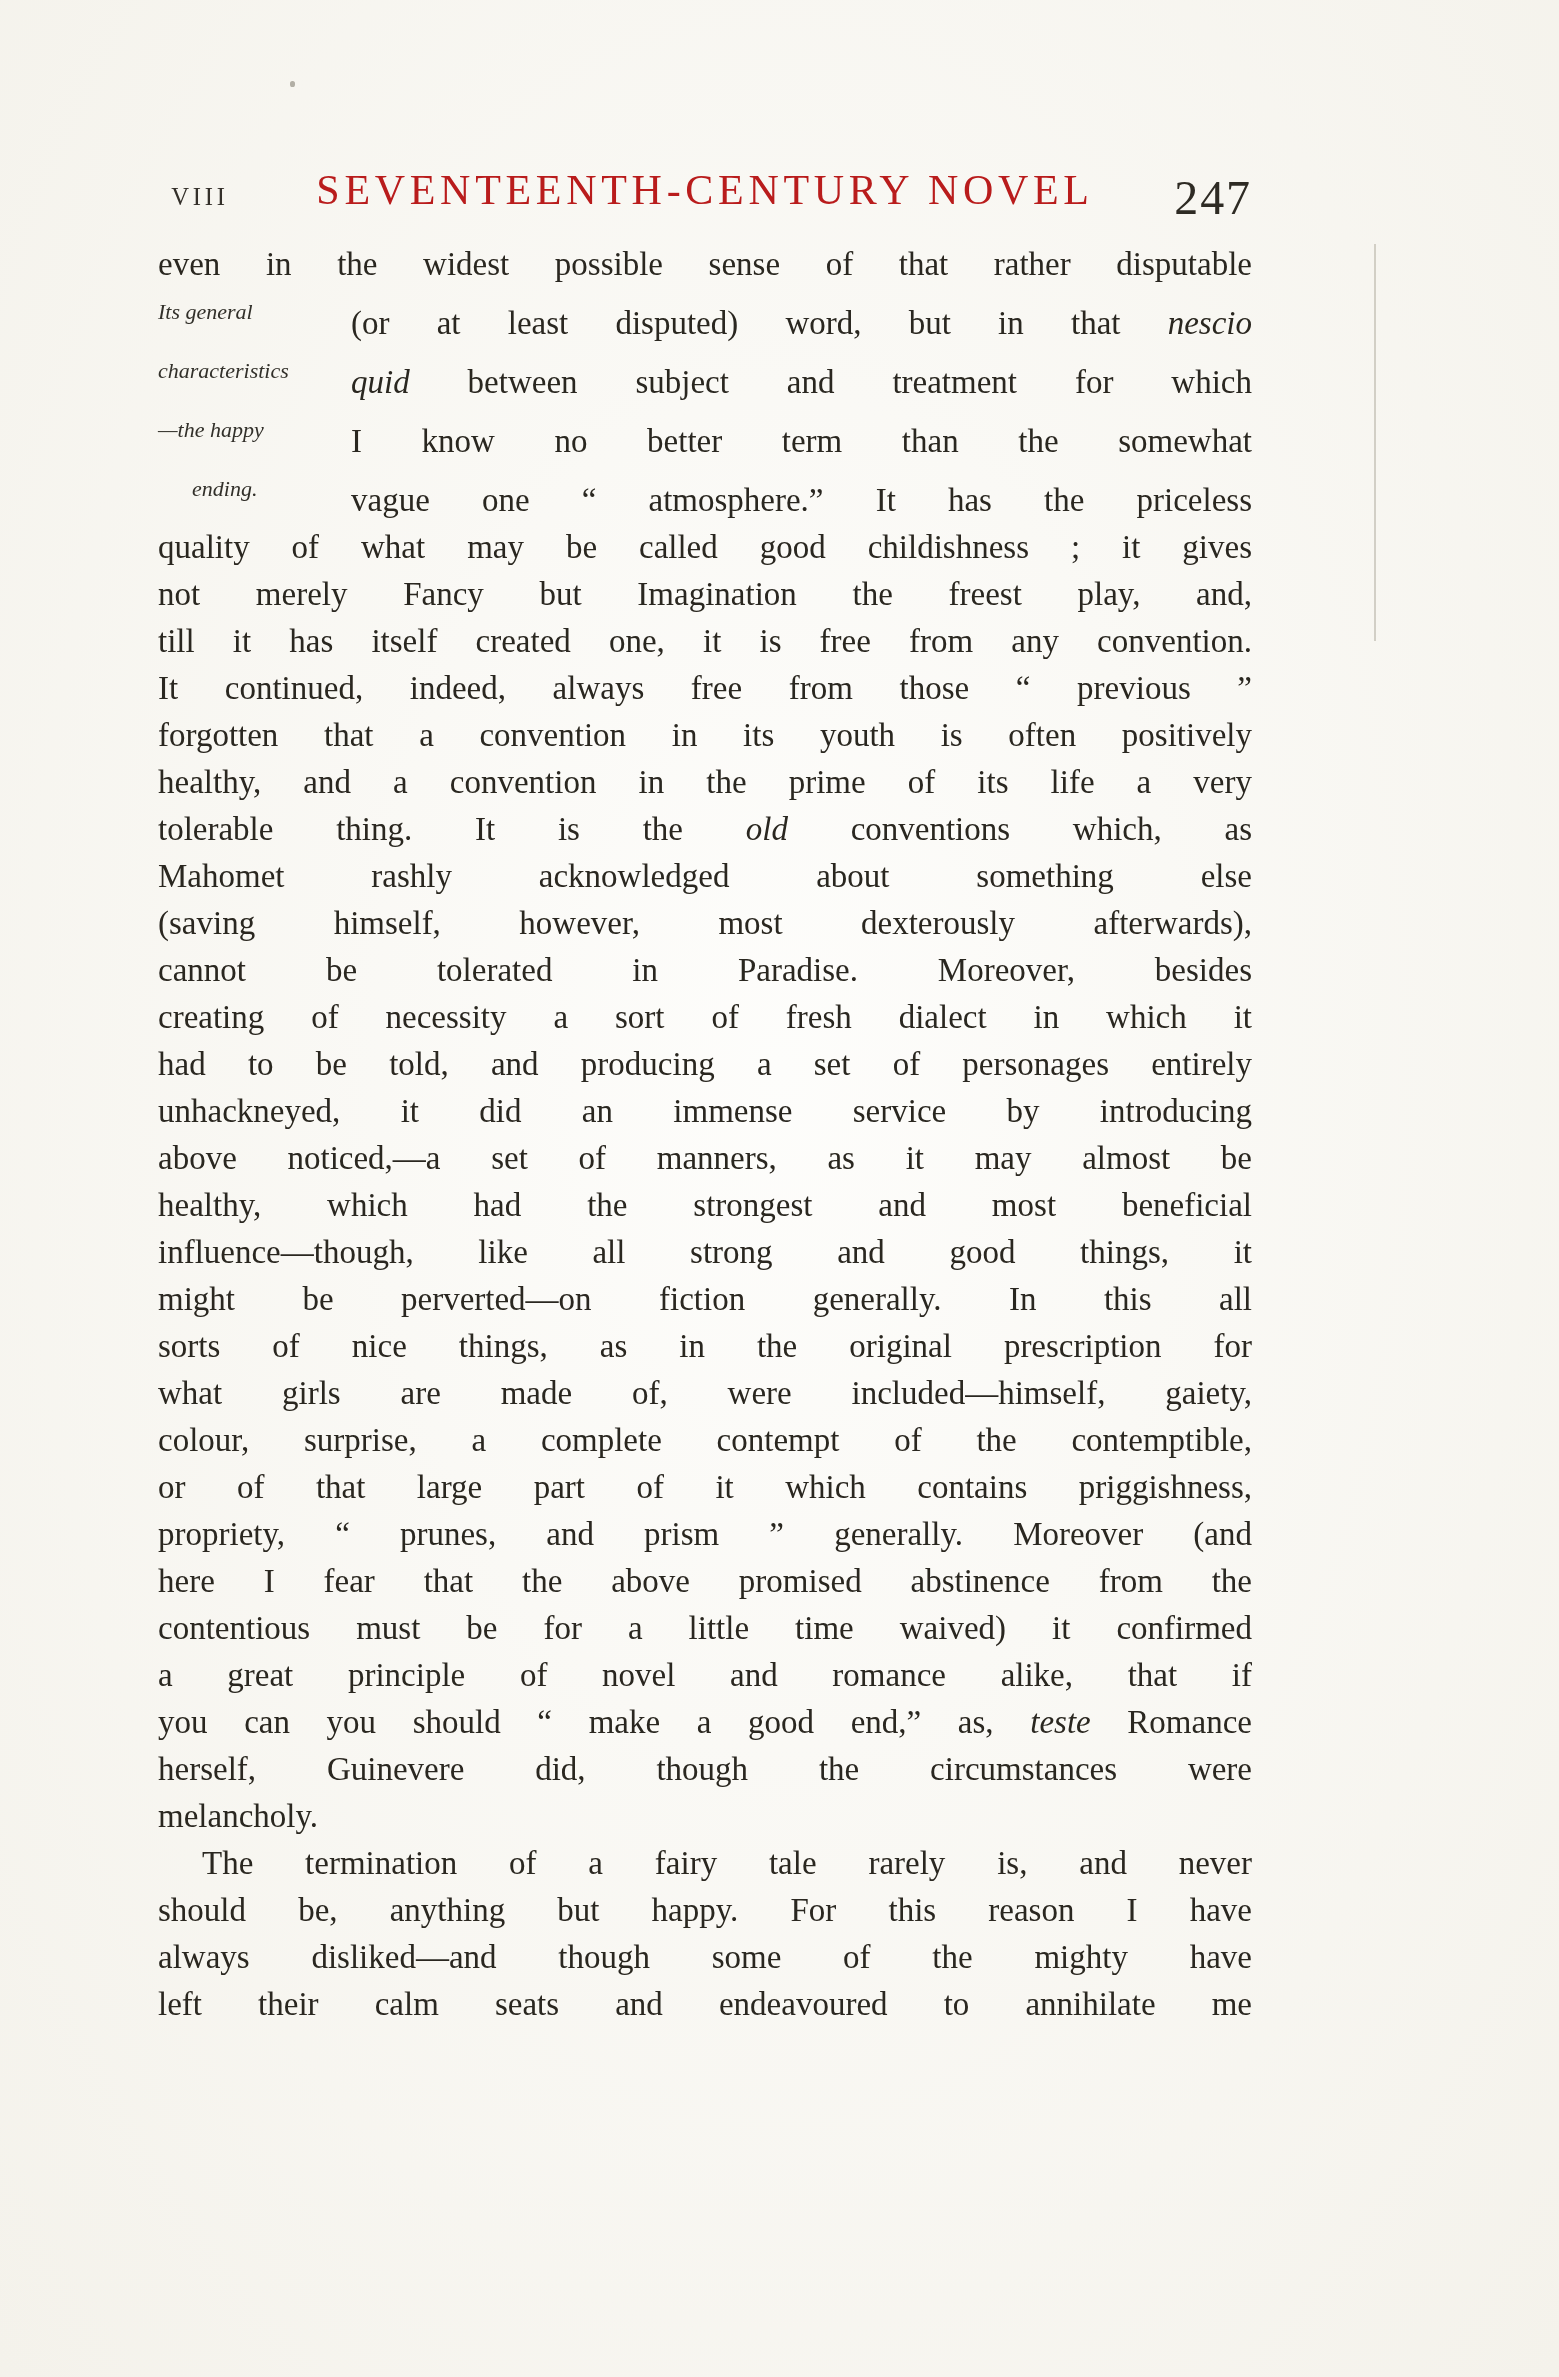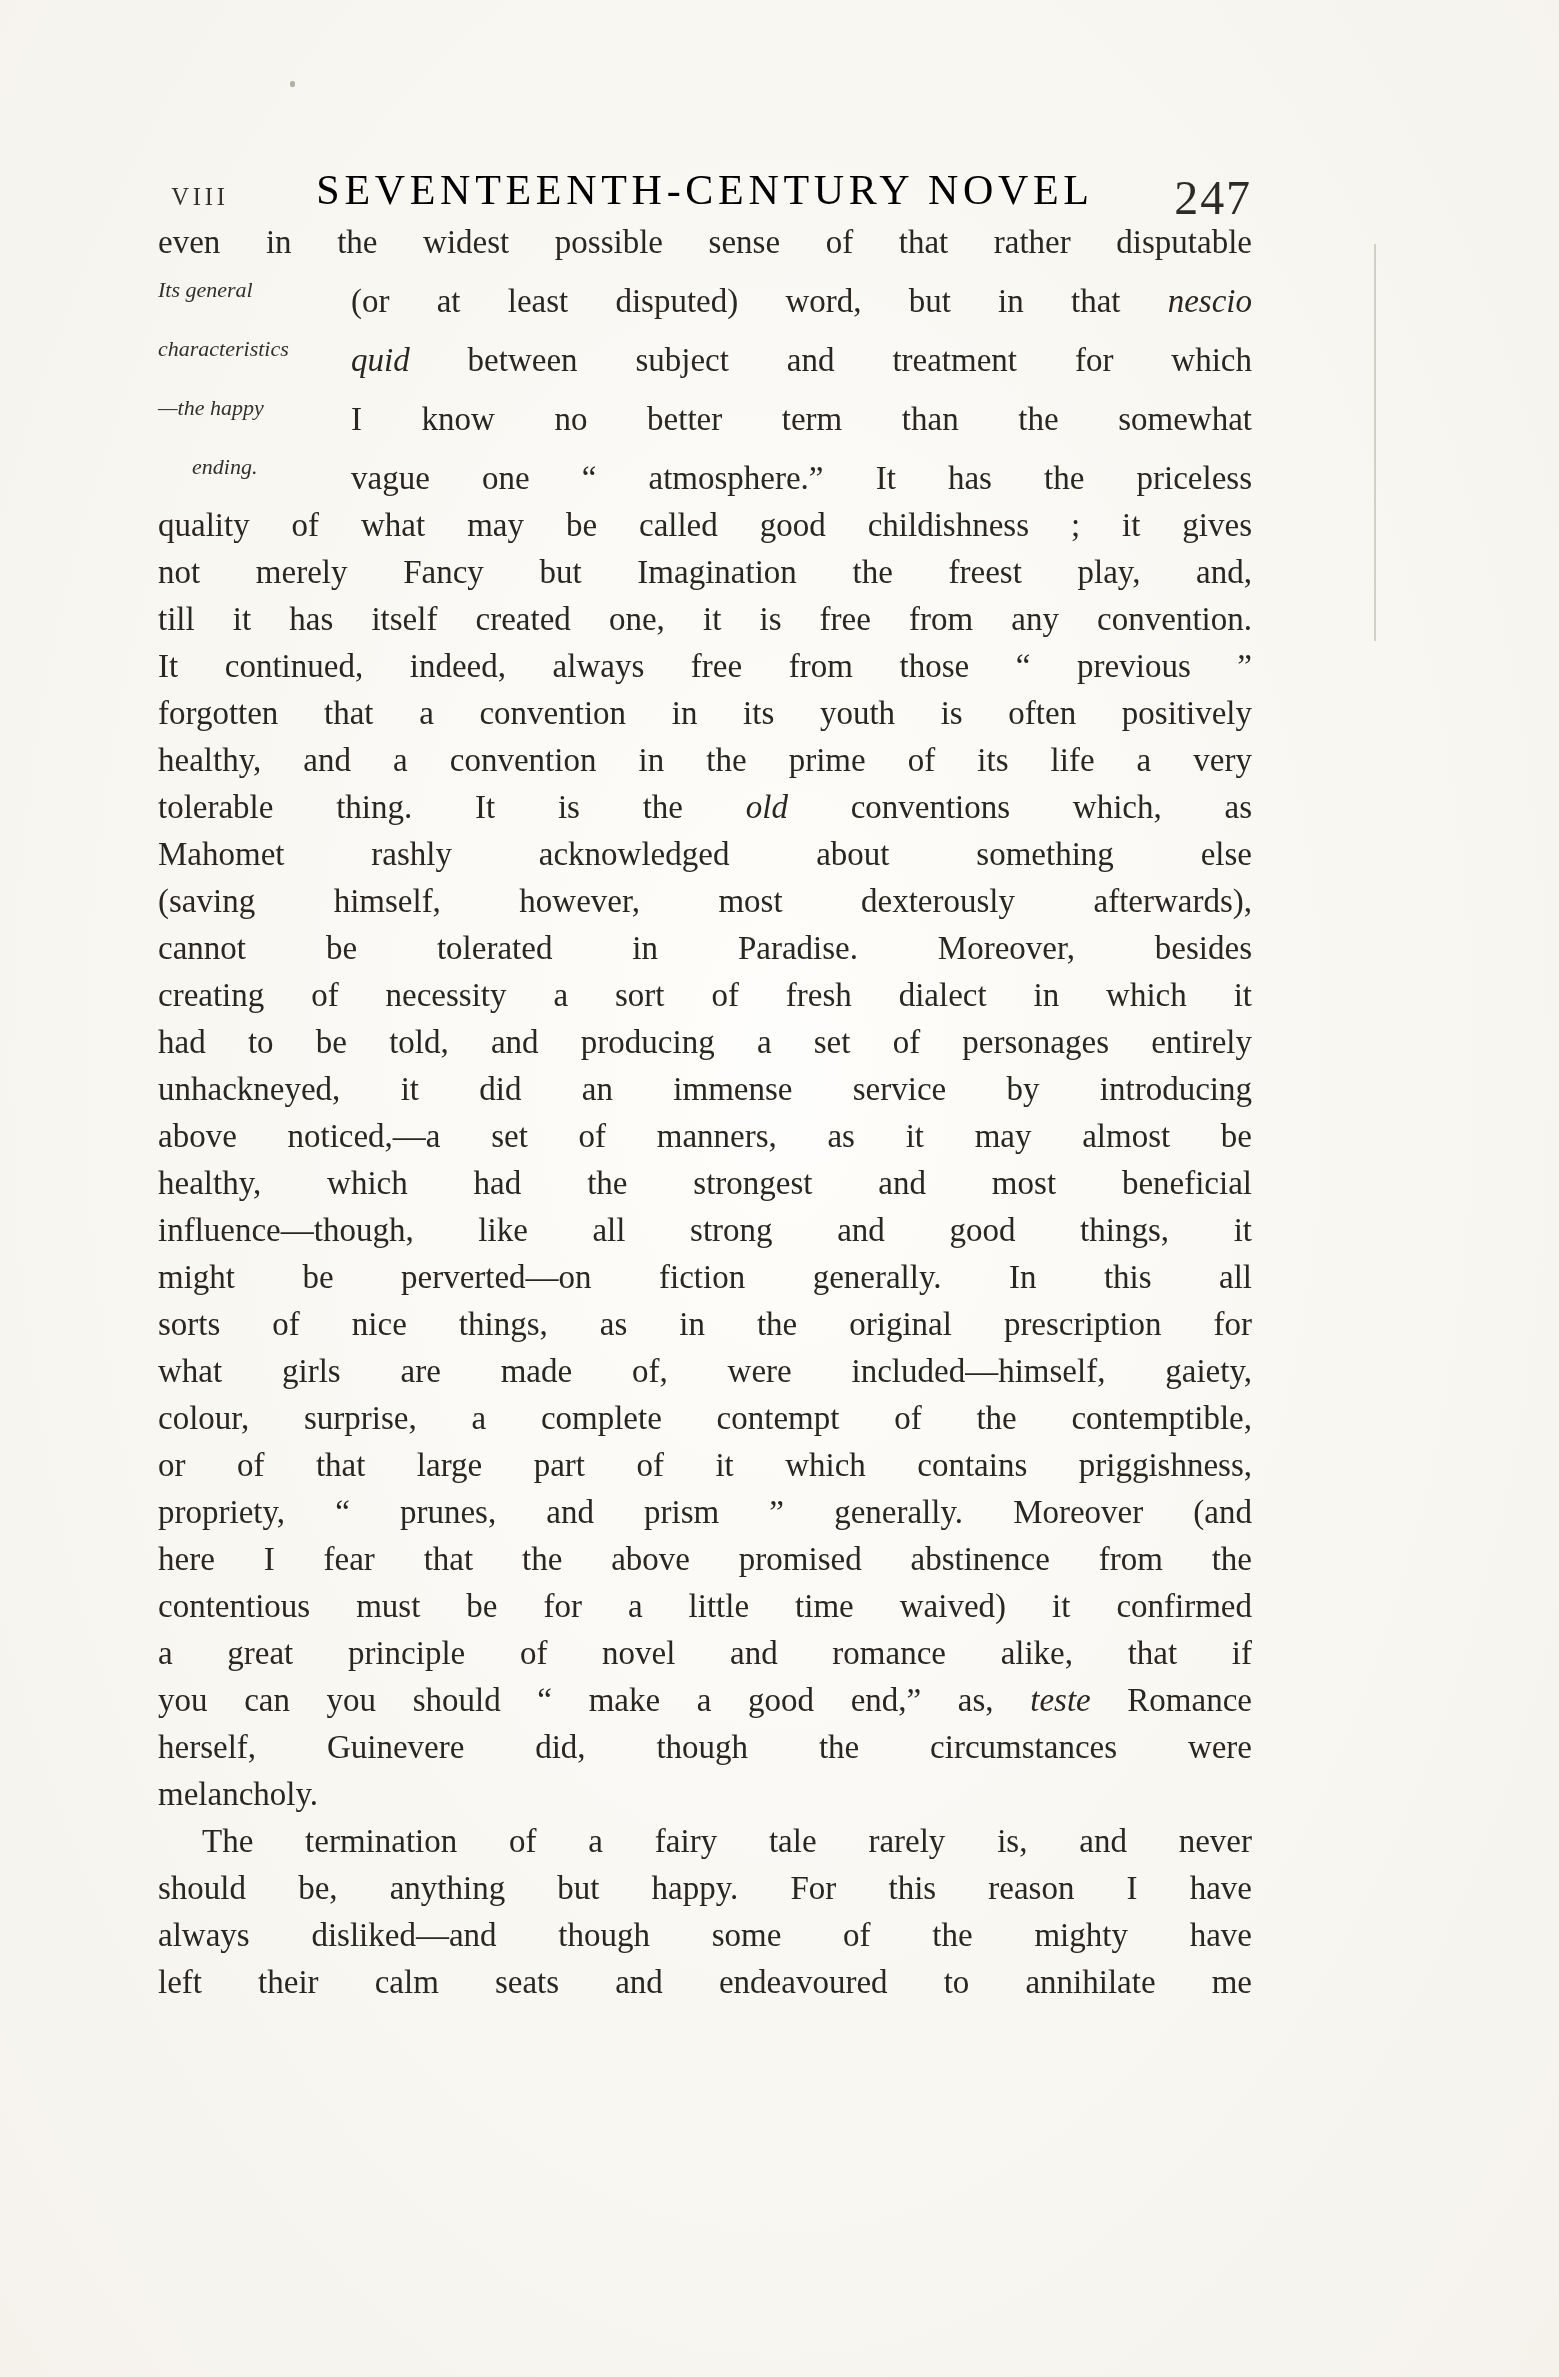--- a/index.html
+++ b/index.html
@@ -14,39 +14,39 @@
   }
   .page-block {
     position: absolute;
     left: 158px;
     top: 166px;
     width: 1094px;
   }
   .running-head {
     position: relative;
     height: 53px;
-    margin-bottom: 0;
+    margin-bottom: 22px;
   }
   .section-num {
     position: absolute;
     left: 13.2px;
     top: 17px;
     font-size: 24.6px;
     letter-spacing: 3.8px;
     color: #34302a;
   }
   .head-title {
     position: absolute;
     left: 50%;
     transform: translateX(-50%);
     top: 0;
     font-size: 42px;
     letter-spacing: 4.7px;
     white-space: nowrap;
-    color: #000000;
+    color: #b91c1c;
   }
   .page-num {
     position: absolute;
     right: 0;
     top: 3.8px;
     font-size: 48px;
     letter-spacing: 1.9px;
     color: #2e2b24;
   }
   .line {

